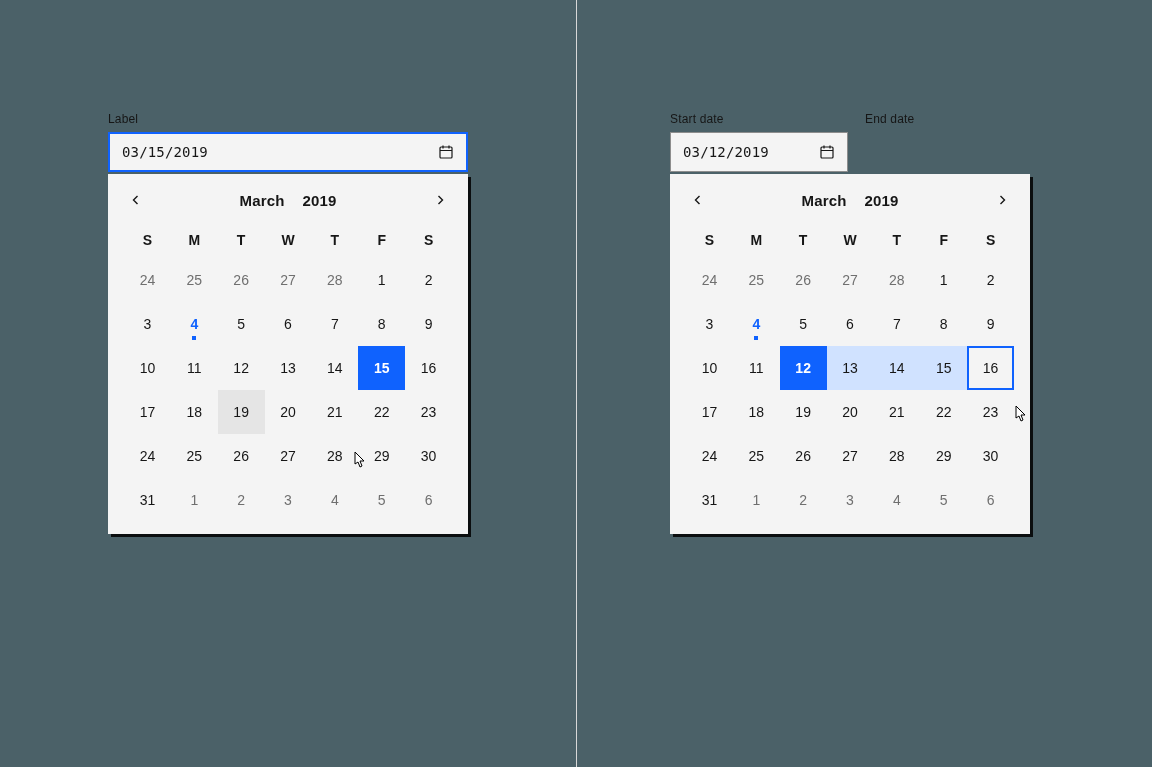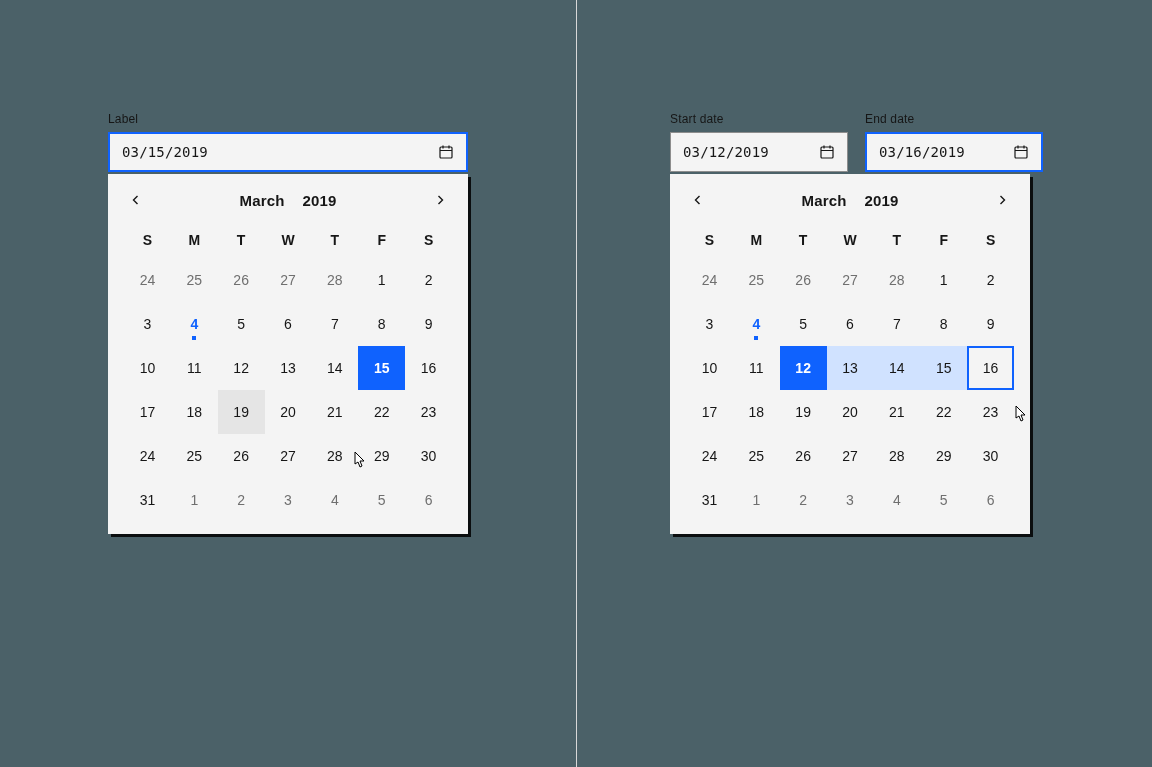--- a/index.html
+++ b/index.html
@@ -240,29 +240,20 @@
           <span class="cal-icon">
             <svg viewBox="0 0 16 16" fill="none" stroke="#161616" stroke-width="1.2">
                 <rect x="2" y="3" width="12" height="11" rx="1"></rect>
                 <path d="M2 6.5h12M5 1.5v3M11 1.5v3"></path>
               </svg>
           </span>
         </div>
       </div>
       <div style="flex:1">
         <div class="field-label">End date</div>
-        <div class="input half active">
-          <span>03/16/2019</span>
-          <span class="cal-icon">
-            <svg viewBox="0 0 16 16" fill="none" stroke="#161616" stroke-width="1.2">
-                <rect x="2" y="3" width="12" height="11" rx="1"></rect>
-                <path d="M2 6.5h12M5 1.5v3M11 1.5v3"></path>
-              </svg>
-          </span>
-        </div>
       </div>
     </div>
 
     <div class="calendar">
       <div class="cal-header">
         <div class="nav-btn chev">
           <svg viewBox="0 0 12 12" fill="none" stroke="#161616" stroke-width="1.4">
               <path d="M7.5 2 3.5 6l4 4"></path>
             </svg>
         </div>

